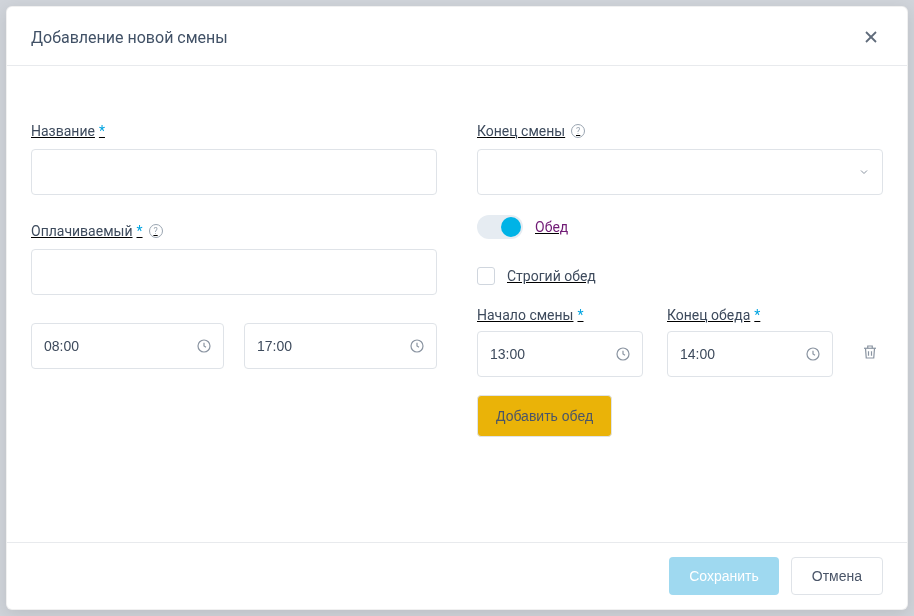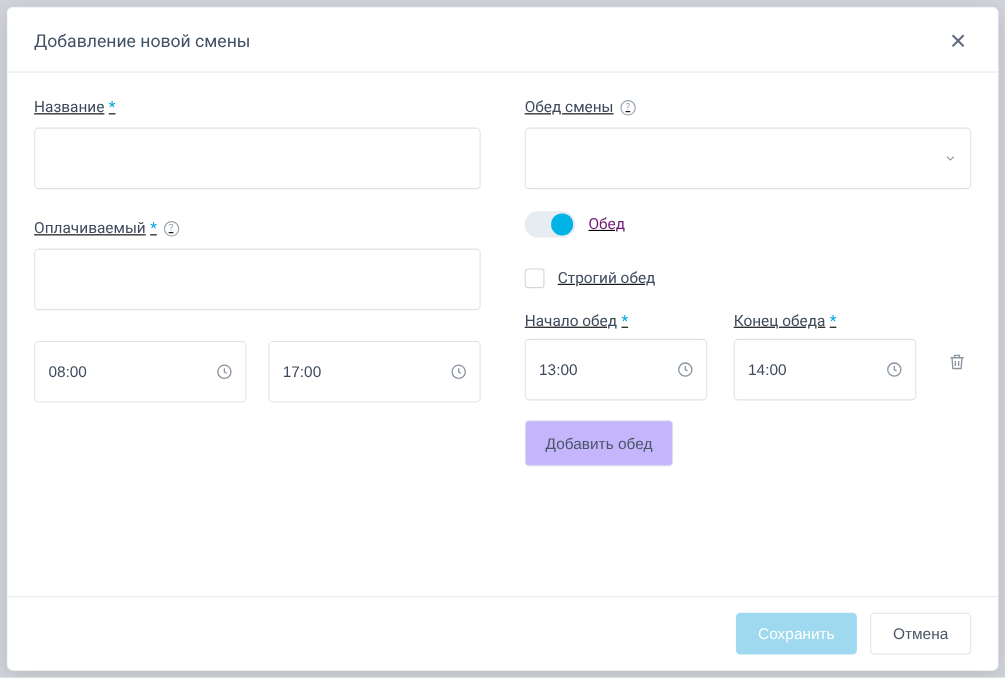--- a/index.html
+++ b/index.html
@@ -16,20 +16,21 @@
     top: 6px;
     left: 6px;
     right: 6px;
     bottom: 6px;
     background: #fff;
     border-radius: 6px;
     box-shadow: 0 4px 16px rgba(0,0,0,0.1);
     display: flex;
     flex-direction: column;
     border: 1px solid rgba(0,0,0,0.06);
+    gap: 33px;
   }
   .modal-header {
     padding: 18px 24px 16px 24px;
     border-bottom: 1px solid #e8eaed;
     display: flex;
     justify-content: space-between;
     align-items: center;
   }
   .modal-title {
     font-size: 16px;
@@ -72,21 +73,21 @@
     border-radius: 50%;
     display: inline-flex;
     align-items: center;
     justify-content: center;
     font-size: 9px;
     color: #9aa5b1;
     margin-left: 2px;
   }
   .text-input, .select-input, .time-input {
     width: 100%;
-    height: 56px;
+    height: 46px;
     border: 1px solid #dfe3e8;
     border-radius: 4px;
     padding: 0 12px;
     font-size: 14px;
     color: #3d4a5c;
     background: #fff;
   }
   .select-input {
     display: flex;
     align-items: center;
@@ -170,21 +171,21 @@
     padding: 4px;
     margin-top: 32px;
   }
   .delete-btn svg { width: 18px; height: 18px; }
   .add-lunch-btn {
     margin-top: 18px;
     height: 42px;
     padding: 0 18px;
     border: 1px solid #dfe3e8;
     border-radius: 4px;
-    background: #c4b5fd;
+    background: #eab308;
     font-size: 14px;
     color: #4a5568;
     cursor: pointer;
   }
   .modal-footer {
     border-top: 1px solid #e8eaed;
     padding: 14px 24px;
     display: flex;
     justify-content: flex-end;
     gap: 12px;
@@ -262,21 +263,21 @@
           </div>
         </div>
       </div>
 
     </div>
 
     <div class="col">
 
       <div class="field" style="margin-bottom:20px">
         <div class="field-label">
-          <span>Обед смены</span>
+          <span>Конец смены</span>
           <span class="help-icon">?</span>
         </div>
         <div class="select-input">
           <span></span>
           <svg class="chevron" viewBox="0 0 24 24" fill="none" stroke="currentColor" stroke-width="2">
             <polyline points="6 9 12 15 18 9"></polyline>
           </svg>
         </div>
       </div>
 
@@ -289,21 +290,21 @@
 
       <div class="check-row">
         <div class="checkbox"></div>
         <span class="check-label">Строгий обед</span>
       </div>
 
 
       <div class="lunch-times">
         <div class="lunch-col">
           <div class="field-label">
-            <span>Начало обед</span>
+            <span>Начало смены</span>
             <span class="req">*</span>
           </div>
           <div class="time-wrap">
             <input type="text" class="time-input" value="13:00" style="">
             <svg class="clock-icon" viewBox="0 0 24 24" fill="none" stroke="currentColor" stroke-width="1.8">
               <circle cx="12" cy="12" r="9"></circle>
                 <path d="M12 7v5l3 2"></path>
             </svg>
           </div>
         </div>

